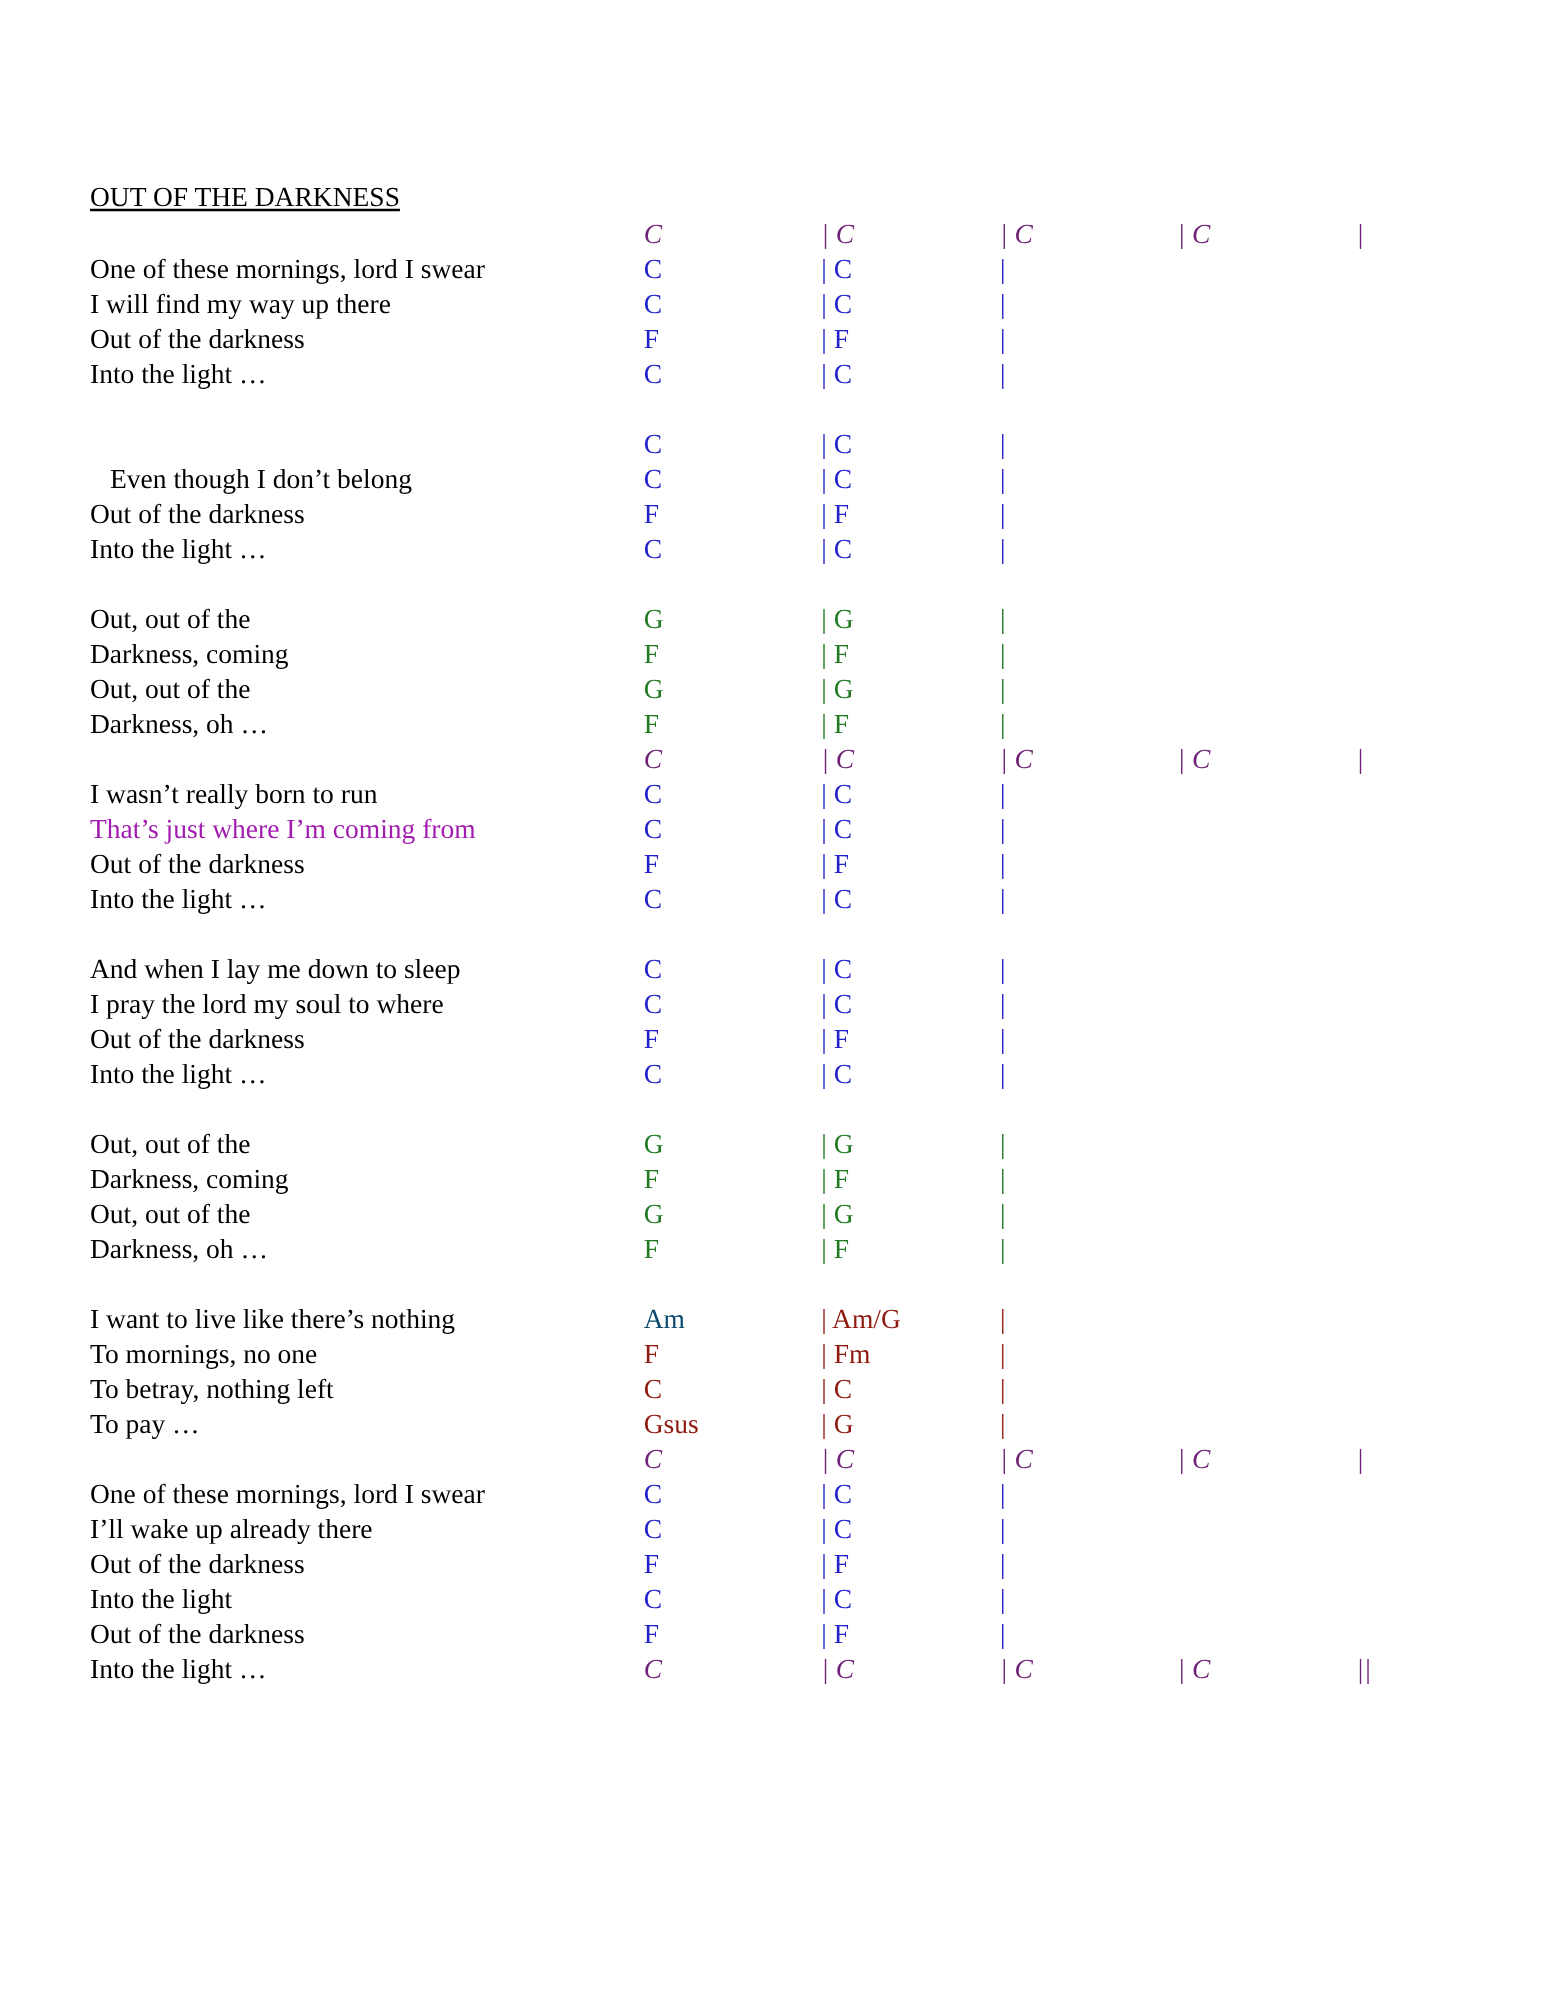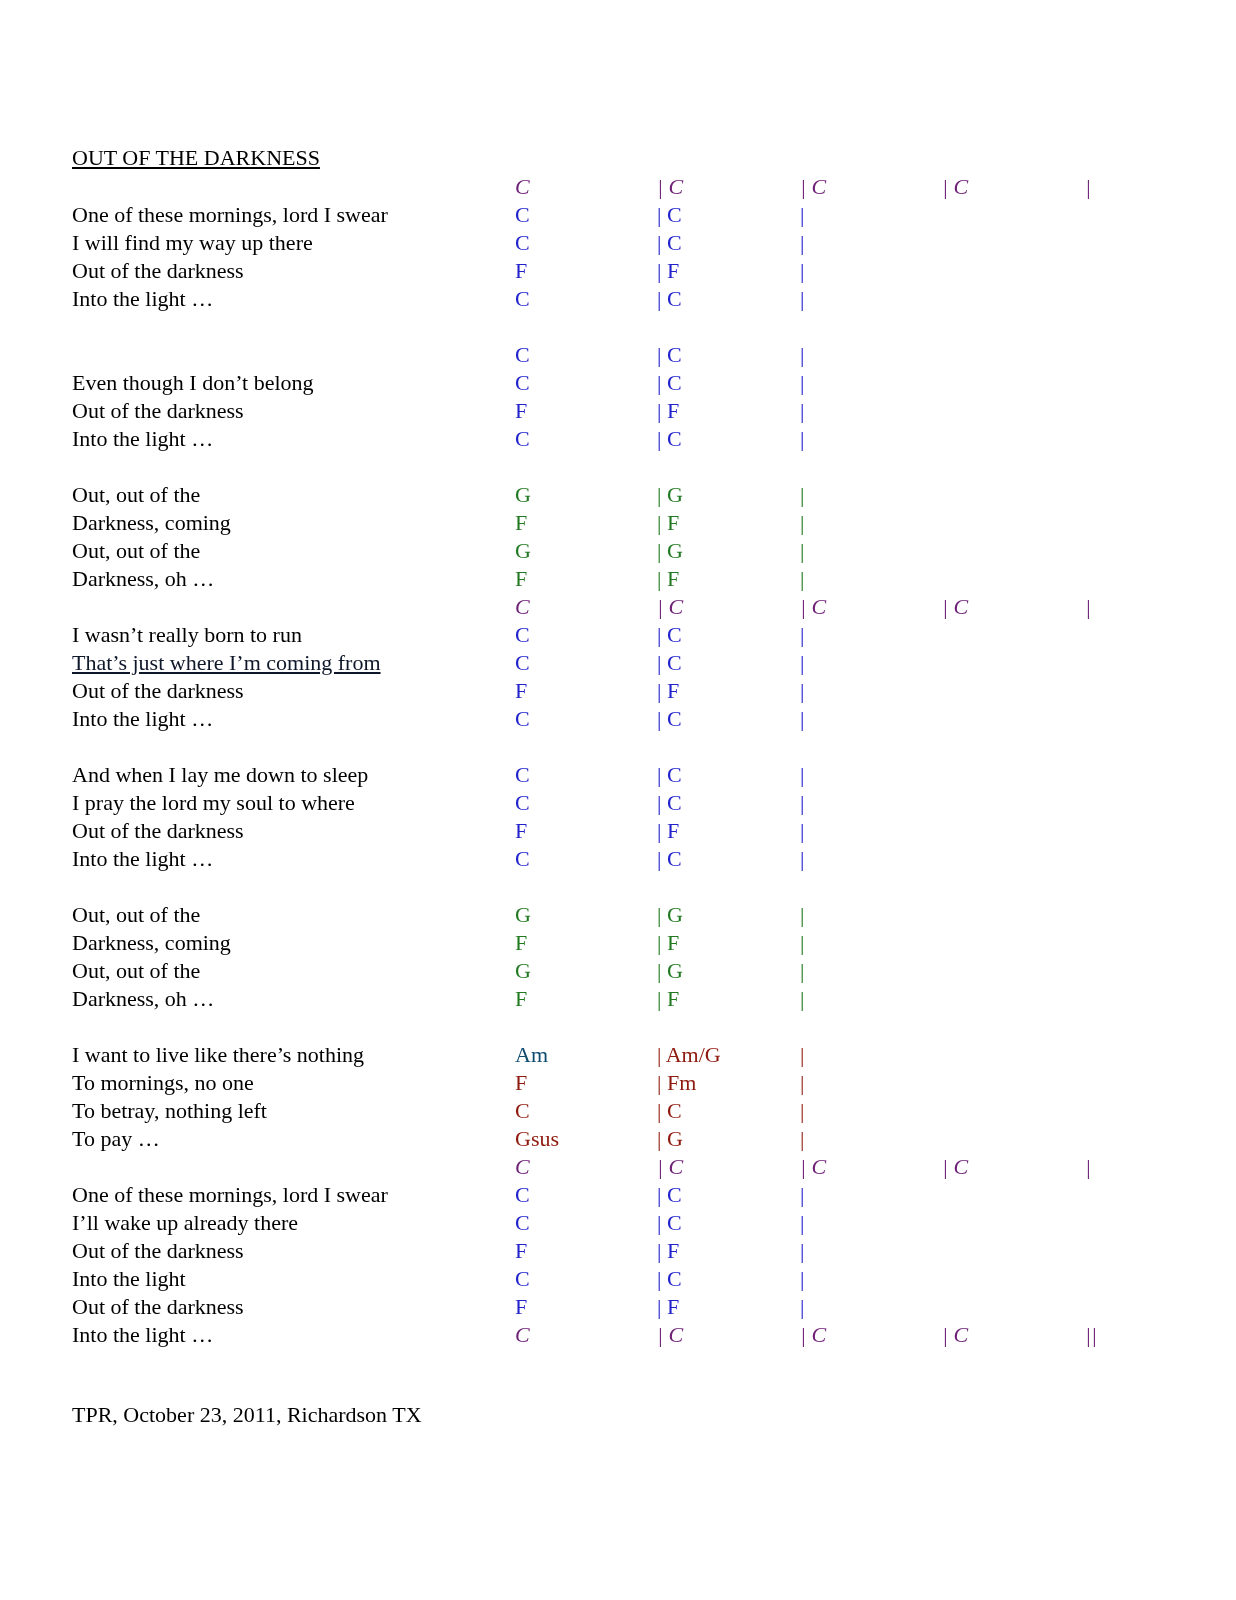--- a/index.html
+++ b/index.html
@@ -95,21 +95,21 @@
         <span class="chord c1" style="color: rgb(34, 34, 205);">| C</span>
         <span class="chord c2" style="color: rgb(34, 34, 205);">|</span>
       </div>
       <div class="line"></div>
       <div class="line">
         <span class="chord c0" style="color: rgb(34, 34, 205);">C</span>
         <span class="chord c1" style="color: rgb(34, 34, 205);">| C</span>
         <span class="chord c2" style="color: rgb(34, 34, 205);">|</span>
       </div>
       <div class="line">
-        <span class="lyric" style="color: rgb(0, 0, 0);">Even though I don’t belong</span>
+        <span class="lyric" style="color: rgb(0, 0, 0); margin-left: 16px;">Even though I don’t belong</span>
         <span class="chord c0" style="color: rgb(34, 34, 205);">C</span>
         <span class="chord c1" style="color: rgb(34, 34, 205);">| C</span>
         <span class="chord c2" style="color: rgb(34, 34, 205);">|</span>
       </div>
       <div class="line">
         <span class="lyric" style="color: rgb(0, 0, 0);">Out of the darkness</span>
         <span class="chord c0" style="color: rgb(34, 34, 205);">F</span>
         <span class="chord c1" style="color: rgb(34, 34, 205);">| F</span>
         <span class="chord c2" style="color: rgb(34, 34, 205);">|</span>
       </div>
@@ -152,21 +152,21 @@
         <span class="chord c3 it" style="color: rgb(111, 34, 119);">| C</span>
         <span class="chord c4 it" style="color: rgb(111, 34, 119);">|</span>
       </div>
       <div class="line">
         <span class="lyric" style="color: rgb(0, 0, 0);">I wasn’t really born to run</span>
         <span class="chord c0" style="color: rgb(34, 34, 205);">C</span>
         <span class="chord c1" style="color: rgb(34, 34, 205);">| C</span>
         <span class="chord c2" style="color: rgb(34, 34, 205);">|</span>
       </div>
       <div class="line">
-        <span class="lyric" style="color: #0f172a; text-decoration: underline;">That’s just where I’m coming from</span>
+        <span class="lyric" style="color: #a21caf;">That’s just where I’m coming from</span>
         <span class="chord c0" style="color: rgb(34, 34, 205);">C</span>
         <span class="chord c1" style="color: rgb(34, 34, 205);">| C</span>
         <span class="chord c2" style="color: rgb(34, 34, 205);">|</span>
       </div>
       <div class="line">
         <span class="lyric" style="color: rgb(0, 0, 0);">Out of the darkness</span>
         <span class="chord c0" style="color: rgb(34, 34, 205);">F</span>
         <span class="chord c1" style="color: rgb(34, 34, 205);">| F</span>
         <span class="chord c2" style="color: rgb(34, 34, 205);">|</span>
       </div>
@@ -291,14 +291,13 @@
       </div>
       <div class="line">
         <span class="lyric" style="color: rgb(0, 0, 0);">Into the light …</span>
         <span class="chord c0 it" style="color: rgb(111, 34, 119);">C</span>
         <span class="chord c1 it" style="color: rgb(111, 34, 119);">| C</span>
         <span class="chord c2 it" style="color: rgb(111, 34, 119);">| C</span>
         <span class="chord c3 it" style="color: rgb(111, 34, 119);">| C</span>
         <span class="chord c4 it" style="color: rgb(111, 34, 119);">||</span>
       </div>
     </div>
-  <div class="footer">TPR, October 23, 2011, Richardson TX</div>
 </div>
 
 </body></html>

